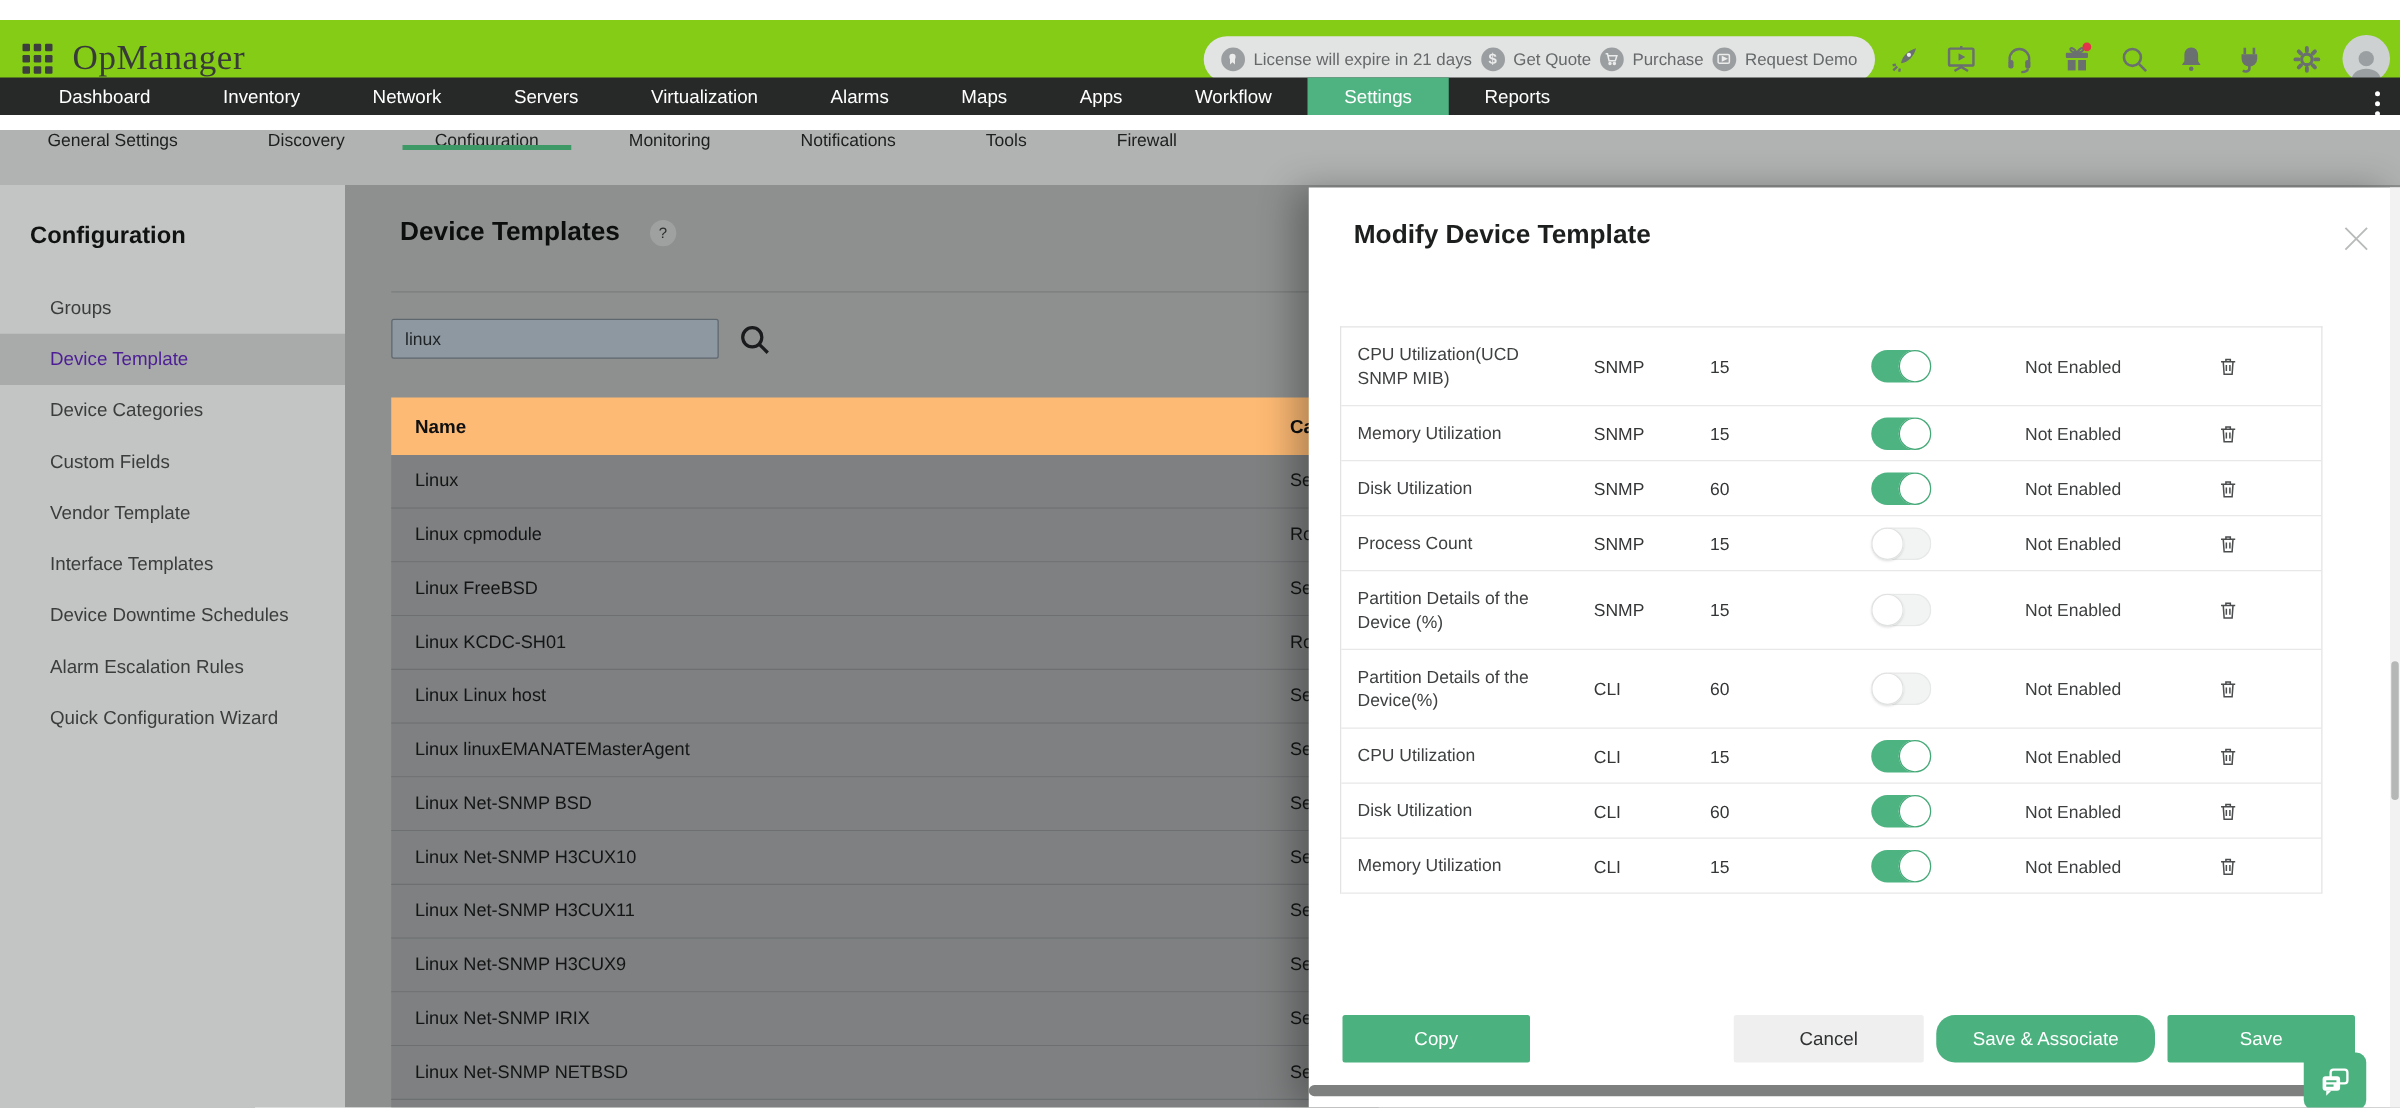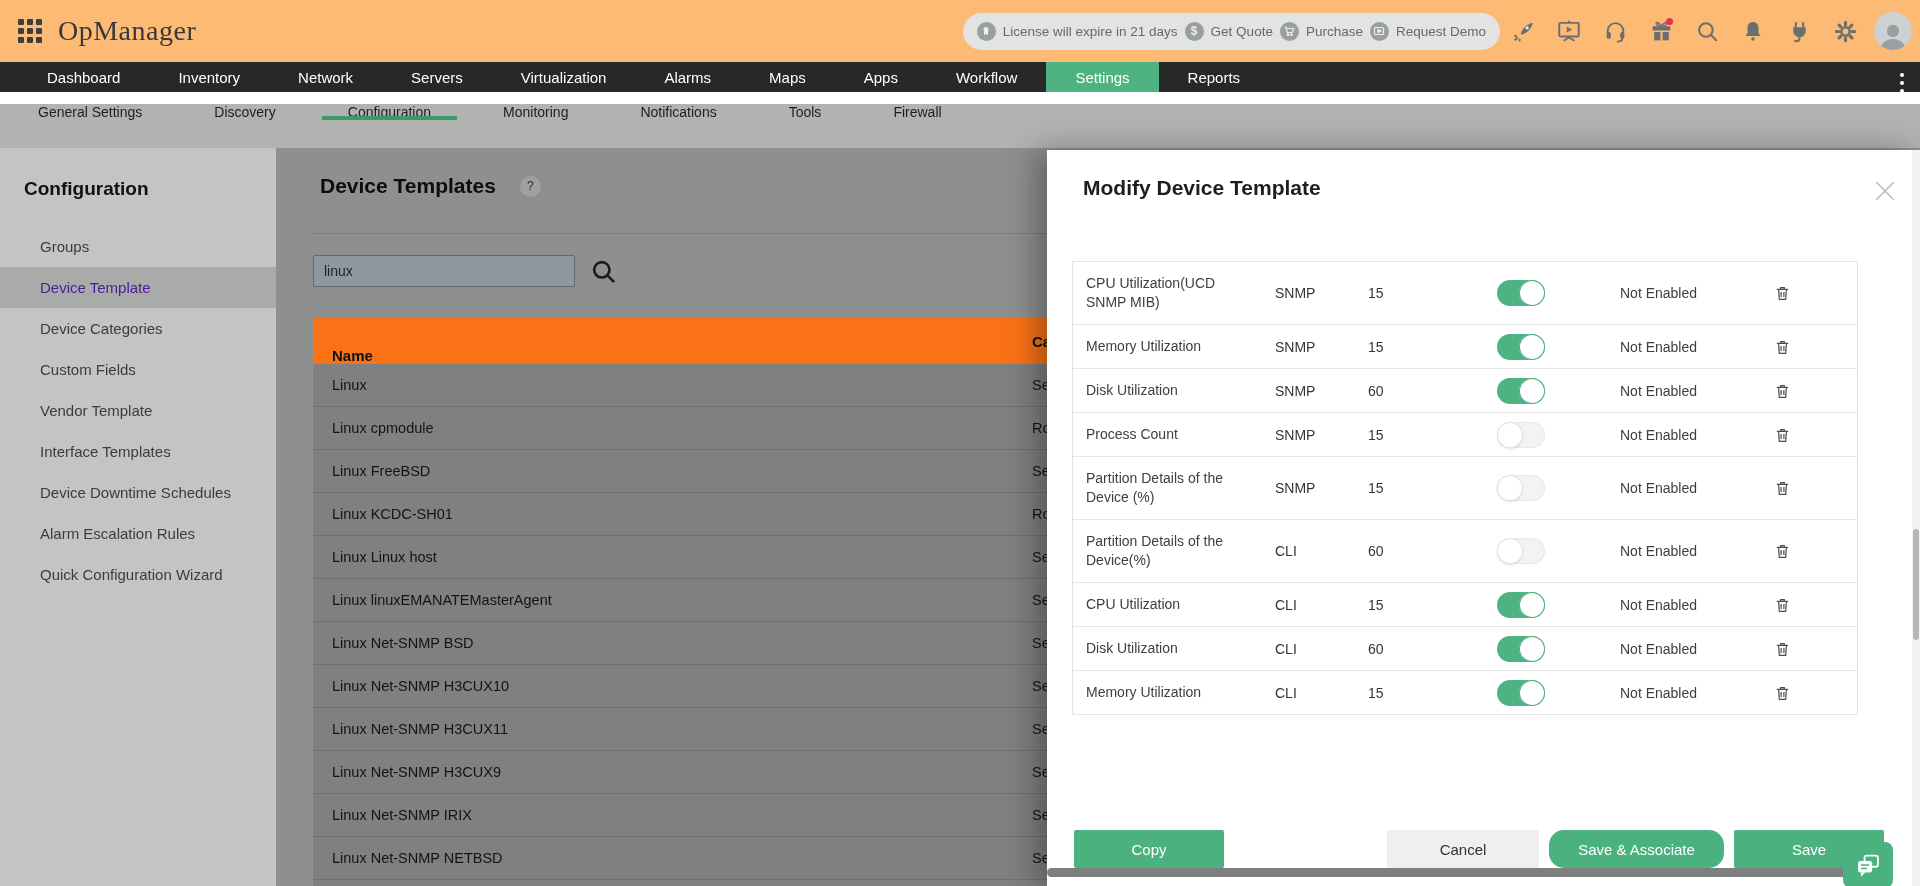--- a/index.html
+++ b/index.html
@@ -1,20 +1,20 @@
 <!DOCTYPE html>
 <html><head>
 <meta charset="utf-8">
 <style>
   html,body{margin:0;padding:0;width:1920px;height:886px;overflow:hidden;
     font-family:"Liberation Sans",sans-serif;background:#fff;}
   .app{position:relative;width:1920px;height:886px;overflow:hidden;}
 
   
-  .hdr{position:absolute;left:0;top:0;width:1920px;height:62px;background:#fdba74;
+  .hdr{position:absolute;left:0;top:16px;width:1920px;height:62px;background:#84cc16;
     display:flex;align-items:center;}
   .grid-ic{width:24px;height:24px;margin-left:18px;display:grid;
     grid-template-columns:repeat(3,6px);grid-template-rows:repeat(3,6px);gap:3px;cursor:pointer;}
   .grid-ic i{background:#3d3f3f;border-radius:1px;}
   .logo{font-family:"Liberation Serif",serif;font-size:28px;color:#383a3a;margin-left:16px;letter-spacing:.5px;}
   .hdr-right{position:absolute;right:0;top:0;height:62px;display:flex;align-items:center;}
   .pill{height:37px;background:#e2e3e3;border-radius:19px;display:flex;align-items:center;
     padding:0 14px;gap:7px;font-size:13.5px;color:#66696a;}
   .pill .lbl{white-space:nowrap;}
   .pill .lbl.link{cursor:pointer;}
@@ -58,21 +58,21 @@
   .pg-title{font-size:21px;font-weight:600;color:#0c0d0d;}
   .help-badge{width:21px;height:21px;border-radius:50%;background:#9fa1a1;color:#2c2e2e;
     font-size:12px;display:flex;align-items:center;justify-content:center;cursor:pointer;}
   .divider{position:absolute;left:37px;right:0;top:85px;height:1px;background:#7b7d7d;}
   .search-box{position:absolute;left:37px;top:107px;width:262px;height:32px;background:#8e98a1;
     border:1px solid #5f676e;box-sizing:border-box;border-radius:2px;color:#1f2326;
     font-size:14px;padding:0 10px;font-family:"Liberation Sans",sans-serif;}
   .search-ic{position:absolute;left:314px;top:110px;color:#191b1c;cursor:pointer;}
 
   .dtable{position:absolute;left:37px;top:170px;width:790px;}
-  .dhead{height:46px;background:#f97316;display:flex;align-items:flex-end;position:relative;
+  .dhead{height:46px;background:#fdba74;display:flex;align-items:center;position:relative;
     font-size:15px;font-weight:bold;color:#0f1011;}
   .dhead .c1{padding-left:19px;}
   .dhead .c2,.drow .c2{position:absolute;left:719px;top:0;height:100%;display:flex;align-items:center;}
   .drow{height:43px;background:#7e8081;border-bottom:1px solid #6d6f70;display:flex;
     align-items:center;position:relative;font-size:14.5px;color:#131515;box-sizing:border-box;cursor:pointer;}
   .drow .c1{padding-left:19px;}
   .drow.partial{height:9px;border-bottom:none;}
 
   
   .modal{position:absolute;left:1047px;top:150px;right:0;bottom:0;background:#fff;
@@ -88,21 +88,21 @@
   .m-del{display:flex;align-items:center;justify-content:flex-start;color:#4a4c4d;cursor:pointer;}
   .toggle{width:48px;height:26px;border-radius:13px;background:#f2f3f3;position:relative;
     cursor:pointer;box-shadow:inset 0 0 0 1px #e7e8e8;}
   .toggle .knob{position:absolute;top:0;left:0;width:26px;height:26px;border-radius:50%;
     background:#fff;box-shadow:inset 0 0 0 1px #e0e1e1, 0 1px 2px rgba(0,0,0,.12);}
   .toggle.on{background:#4db380;box-shadow:none;}
   .toggle.on .knob{left:auto;right:0;box-shadow:inset 0 0 0 1px #43a876;}
 
   .m-btns{position:absolute;left:0;right:0;top:662px;height:38px;}
   .btn{position:absolute;height:38px;border:none;border-radius:2px;font-size:15px;
-    font-family:"Liberation Sans",sans-serif;cursor:pointer;margin-top:18px;}
+    font-family:"Liberation Sans",sans-serif;cursor:pointer;}
   .btn.green{background:#4bb27f;color:#fff;}
   .btn.gray{background:#efefef;color:#2f3132;}
   .btn-copy{left:27px;width:150px;}
   .btn-cancel{left:340px;width:152px;}
   .btn-sa{left:502px;width:175px;border-radius:15px;}
   .btn-save{left:687px;width:150px;}
 
   
   .vscroll{position:absolute;right:0;top:150px;width:8px;bottom:0;background:#f2f2f2;}
   .vscroll .thumb{position:absolute;left:1px;width:6px;top:379px;height:111px;background:#b5b7b7;border-radius:3px;}

